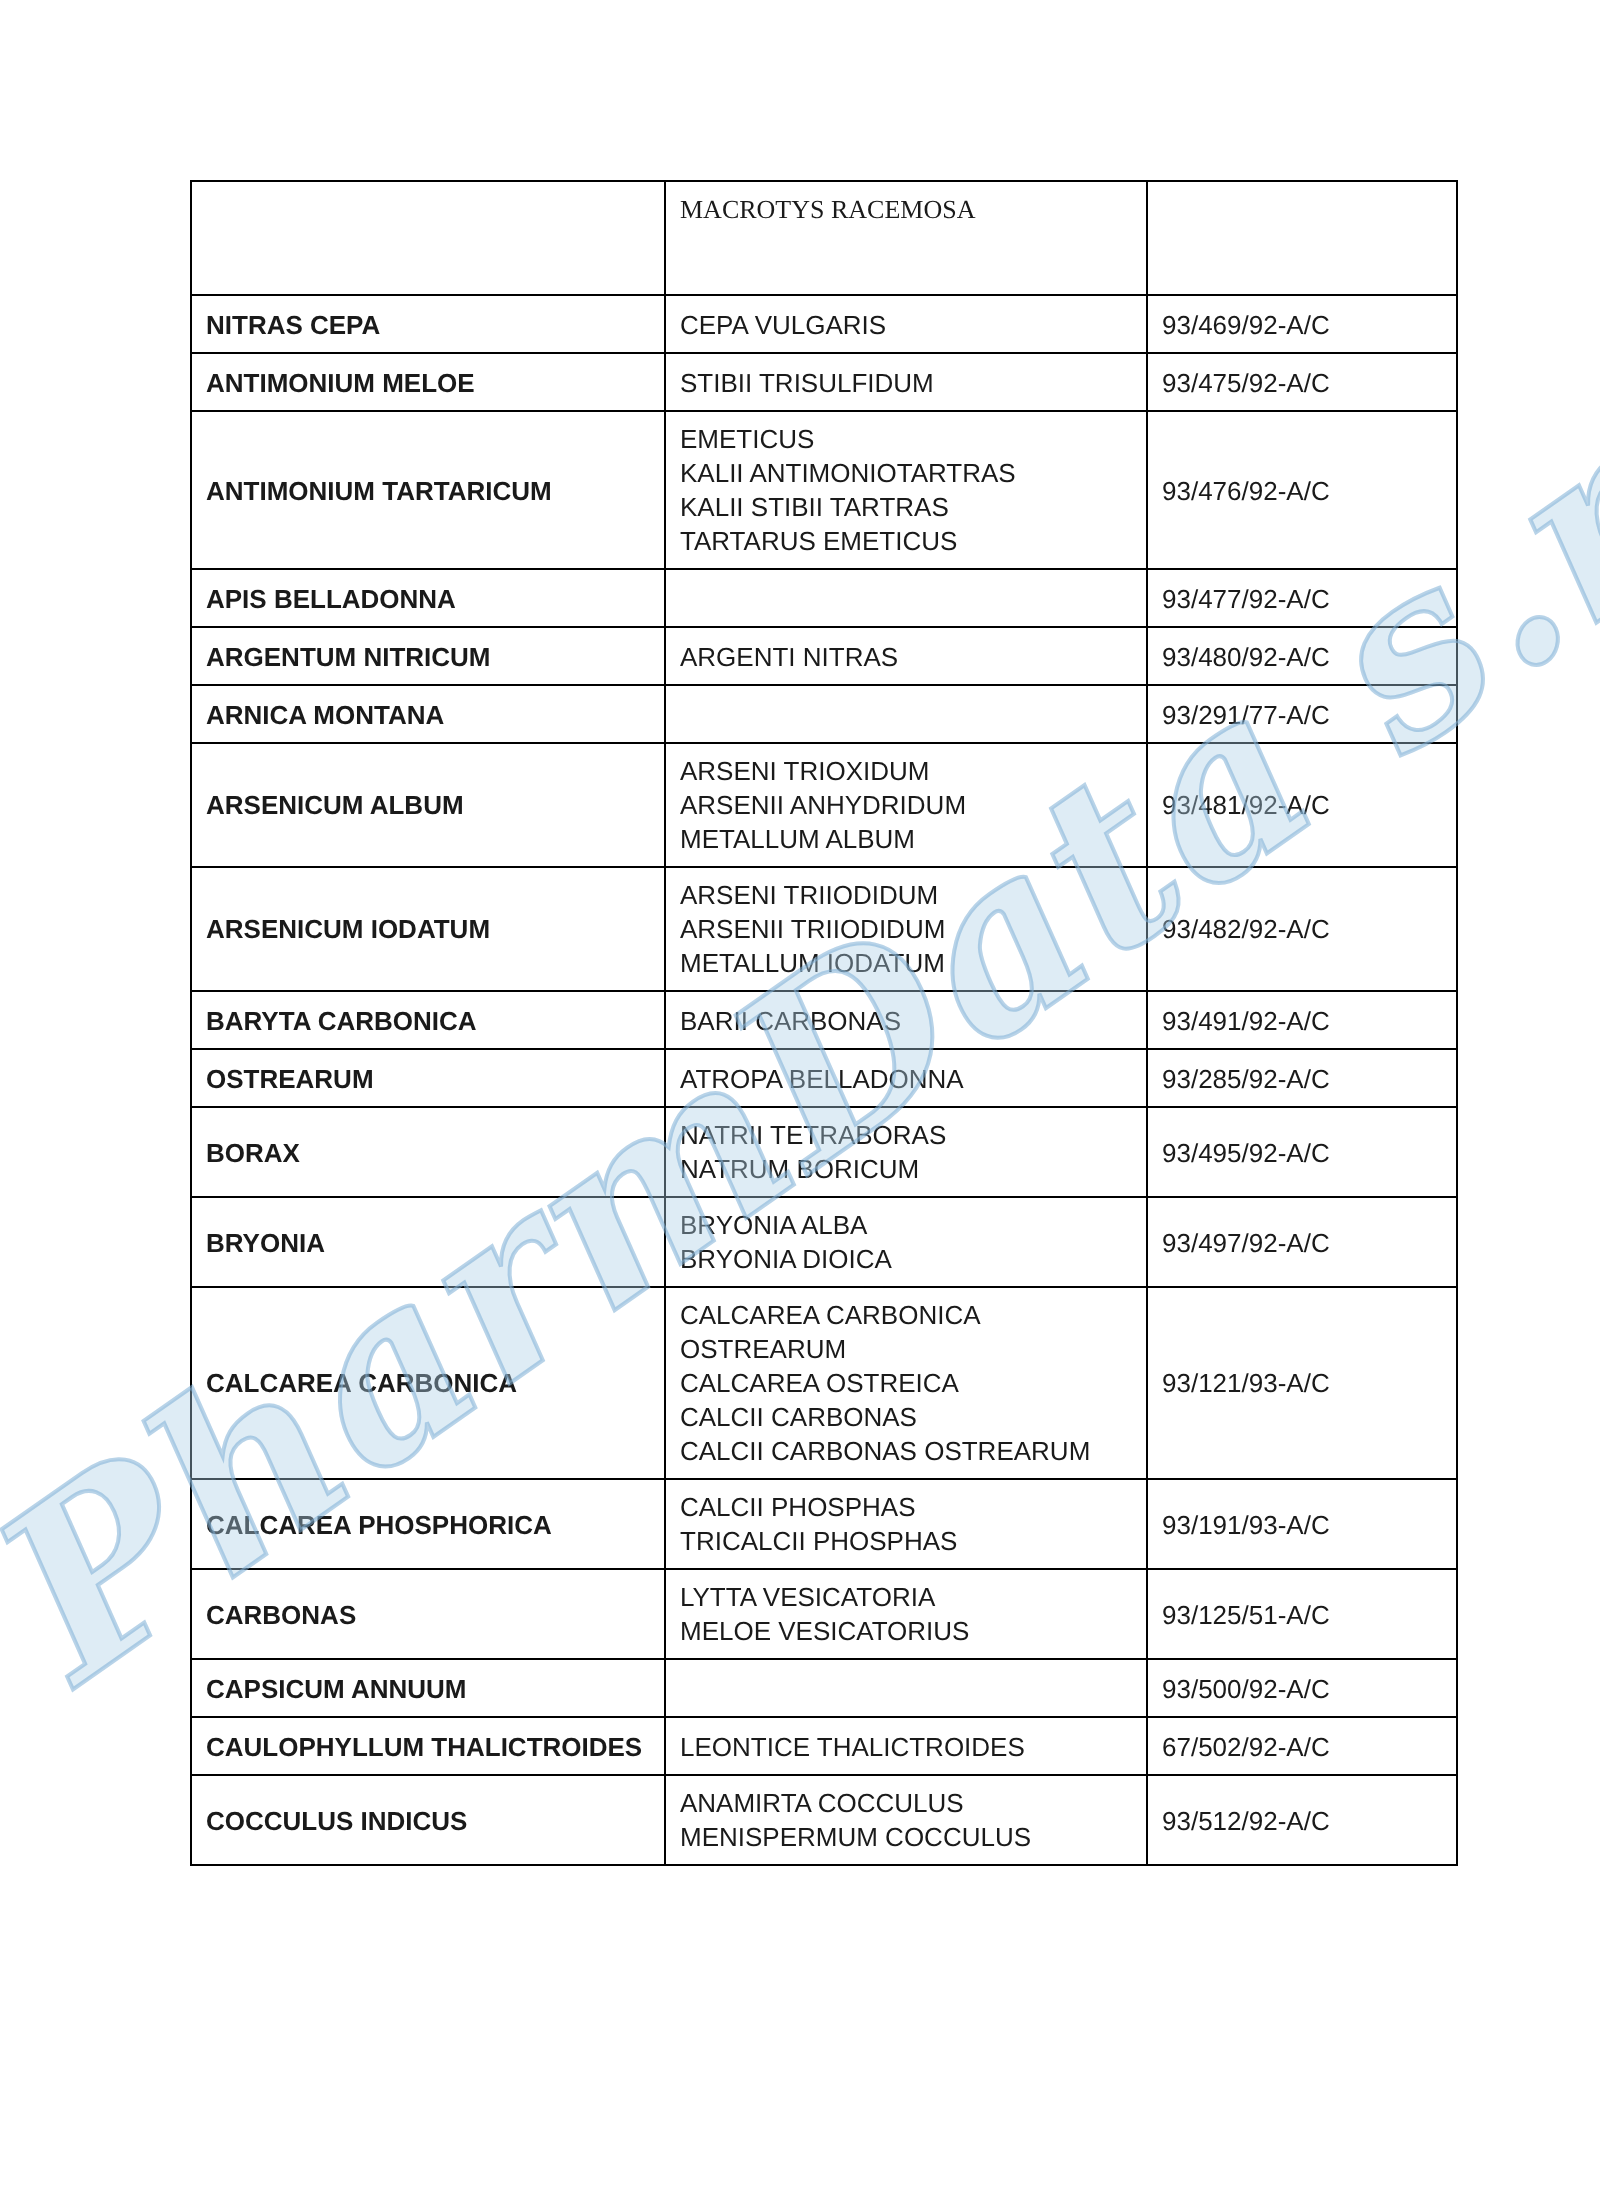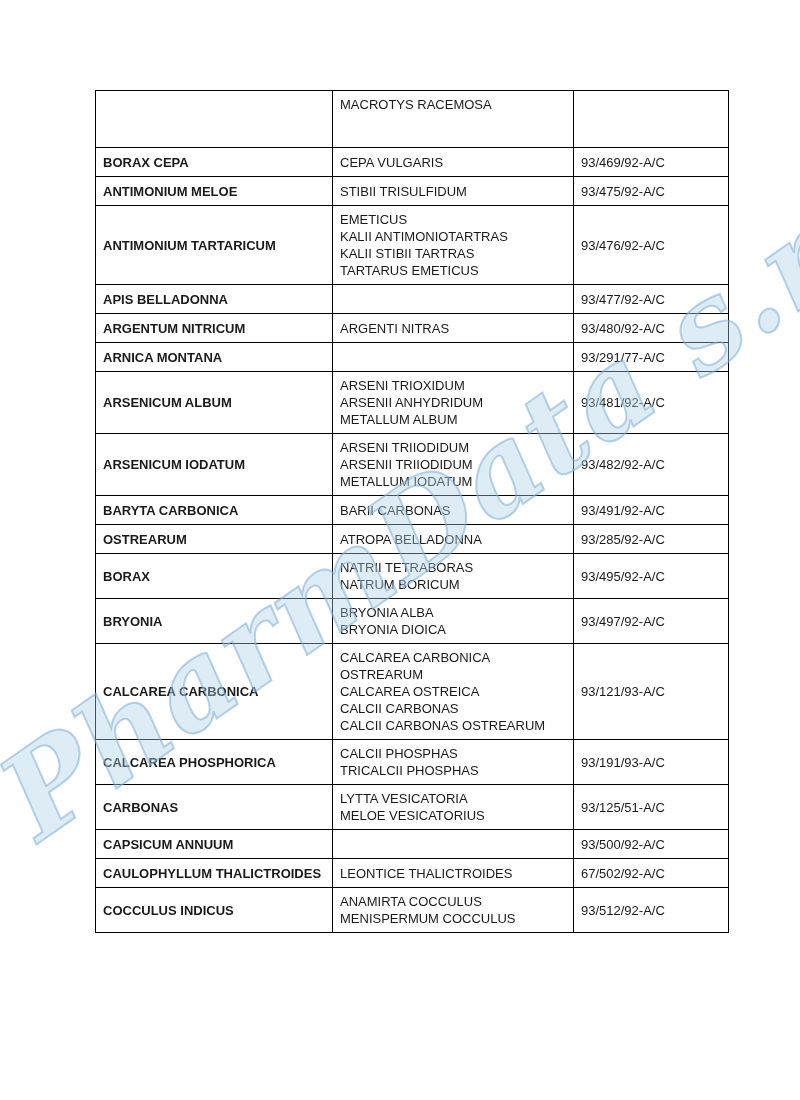--- a/index.html
+++ b/index.html
@@ -42,20 +42,21 @@
   }
   td.registration-cell {
     width: 140px;
   }
   .remedy-table tr td {
     height: 18px; 
   }
   .remedy-table tr:first-child td {
     height: 46px;
     vertical-align: top;
+    font-family: Liberation Serif, serif;
   }
   .watermark {
     position: absolute;
     left: -70px;
     top: 470px;
     width: 940px;
     text-align: center;
     transform: rotate(-35deg);
     font-family: "DejaVu Serif", serif;
     font-style: italic;
@@ -75,21 +76,21 @@
 <div class="page">
 
   <table class="remedy-table">
     <tbody id="table-body">
         <tr>
           <td class="remedy-name-cell"></td>
           <td class="synonyms-cell">MACROTYS RACEMOSA</td>
           <td class="registration-cell"></td>
         </tr>
         <tr>
-          <td class="remedy-name-cell">BORAX CEPA</td>
+          <td class="remedy-name-cell">NITRAS CEPA</td>
           <td class="synonyms-cell">CEPA VULGARIS</td>
           <td class="registration-cell">93/469/92-A/C</td>
         </tr>
         <tr>
           <td class="remedy-name-cell">ANTIMONIUM MELOE</td>
           <td class="synonyms-cell">STIBII TRISULFIDUM</td>
           <td class="registration-cell">93/475/92-A/C</td>
         </tr>
         <tr>
           <td class="remedy-name-cell">ANTIMONIUM TARTARICUM</td>

